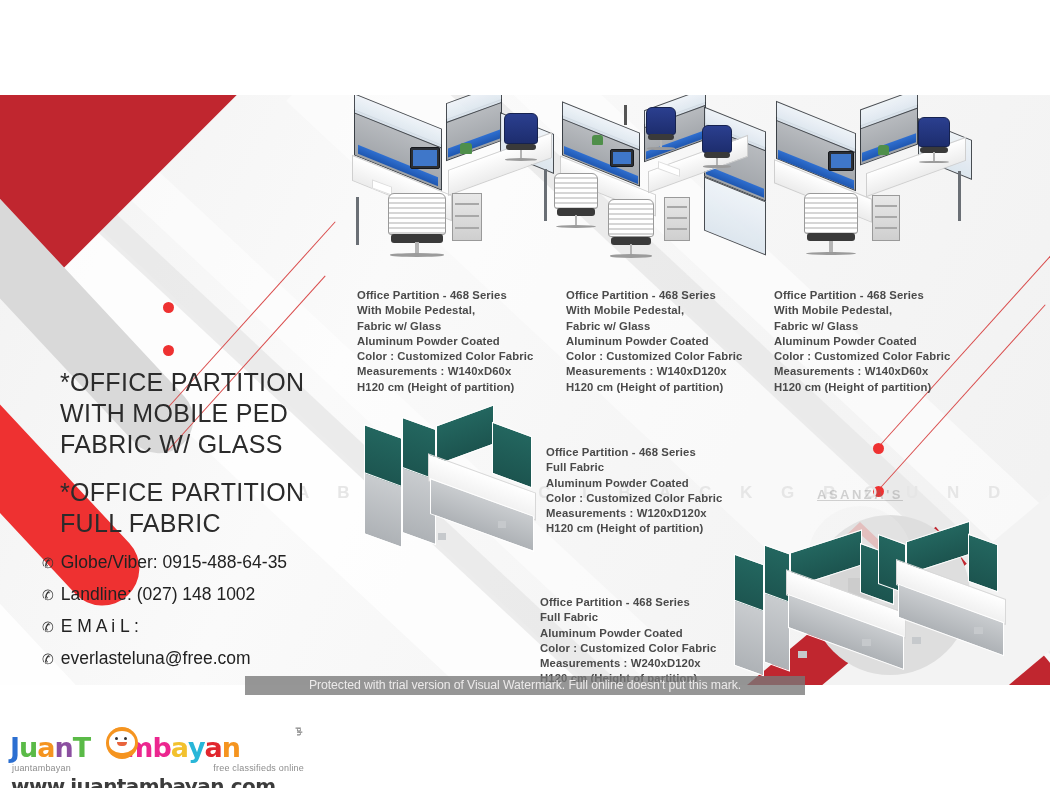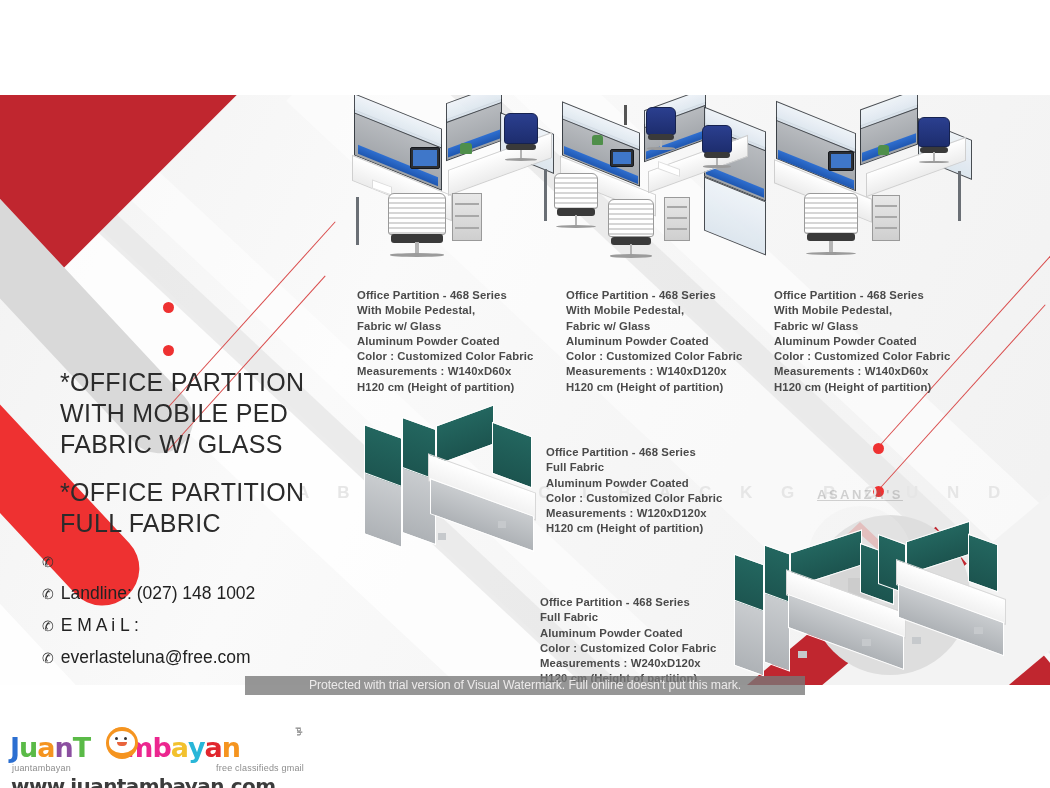--- a/index.html
+++ b/index.html
@@ -350,20 +350,21 @@
 
     <div class="headline" style="left:60px; top:272px;">*OFFICE PARTITION
 WITH MOBILE PED
 FABRIC W/ GLASS</div>
     <div class="headline" style="left:60px; top:382px;">*OFFICE PARTITION
 FULL FABRIC</div>
 
     <div class="contact" style="left:42px; top:452px;">
       <div class="row">
         <span class="gl">✆</span>
+        <span>Globe/Viber: 0915-488-64-35</span>
       </div>
       <div class="row">
         <span class="gl">✆</span>
         <span>Landline: (027) 148 1002</span>
       </div>
       <div class="row">
         <span class="gl">✆</span>
         <span>E M A i L :</span>
       </div>
       <div class="row">
@@ -417,18 +418,18 @@
       <div class="logo-face">
         <div class="hair"></div>
           <div class="f"></div>
         <div class="e1"></div>
           <div class="e2"></div>
           <div class="m"></div>
       </div>
     </div>
     <div class="logo-sub">
       <span>juantambayan</span>
-      <span class="r">free classifieds gmail</span>
+      <span class="r">free classifieds online</span>
     </div>
     <div class="logo-url">www.juantambayan.com</div>
   </div>
 
 </div>
 
 </body></html>

